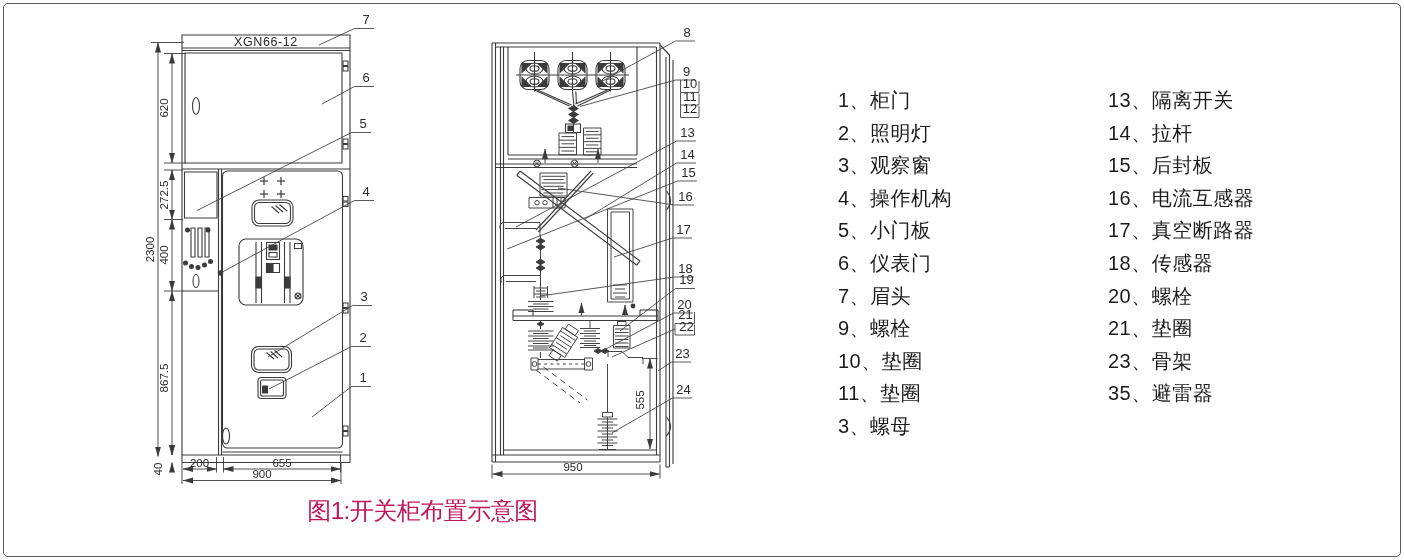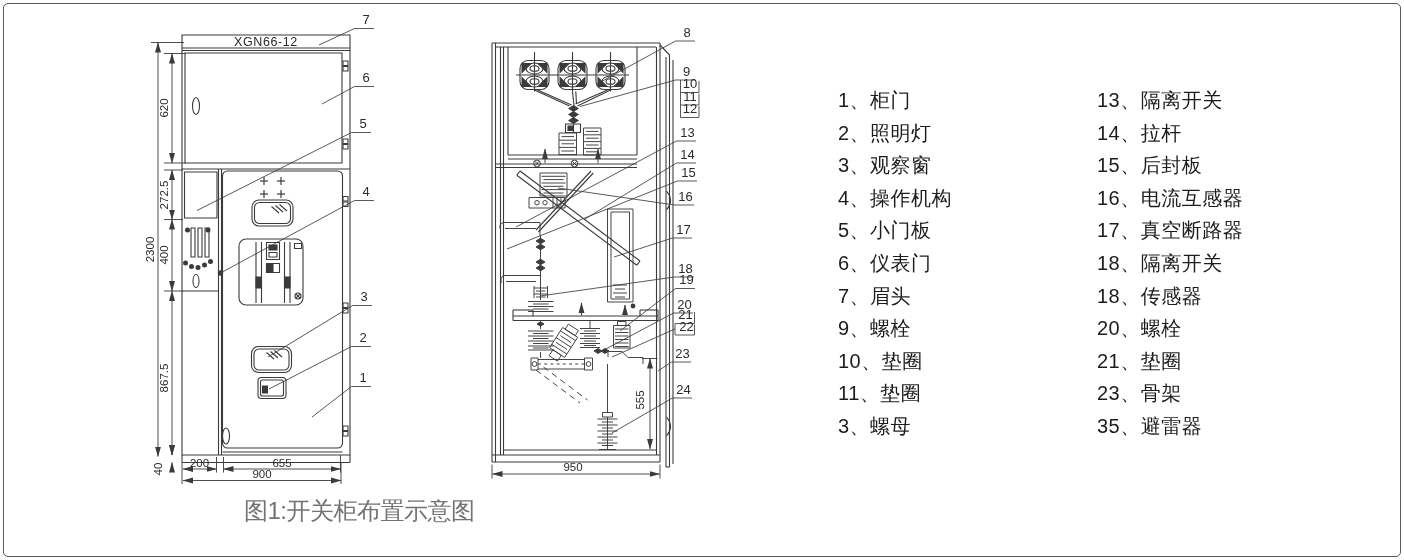--- a/index.html
+++ b/index.html
@@ -2,25 +2,25 @@
 <html><head>
 <meta charset="utf-8">
 <style>
   html,body{margin:0;padding:0;background:#fff;}
   body{width:1404px;height:560px;position:relative;overflow:hidden;
        font-family:"Liberation Sans","DejaVu Sans",sans-serif;}
   .frame{position:absolute;left:3px;top:3px;right:3px;bottom:3px;
          border:1.6px solid #5a5a5a;border-radius:5px;}
   svg{position:absolute;left:0;top:0;}
   svg line,svg rect,svg path,svg ellipse,svg circle,svg polyline{vector-effect:non-scaling-stroke;}
-  .legend{position:absolute;top:84px;left:838px;display:flex;color:#1c1c1c;}
+  .legend{position:absolute;top:84px;left:838px;display:flex;color:#1c1c1c;gap:11px;}
   .legend-col{display:flex;flex-direction:column;width:259px;}
   .legend-item{height:32.6px;line-height:32.6px;font-size:20px;letter-spacing:.5px;white-space:nowrap;}
-  .caption{position:absolute;left:244px;top:495px;width:345px;
-           font-size:24px;letter-spacing:-0.5px;color:#737373;}
+  .caption{position:absolute;left:250px;top:495px;width:345px;text-align:center;
+           font-size:24px;letter-spacing:-0.5px;color:#be185d;}
   text{font-family:"Liberation Sans","DejaVu Sans",sans-serif;fill:#2b2b2b;}
   .dimtxt{font-size:11.5px;}
   .callout{font-size:13px;}
   .model{font-size:12.5px;letter-spacing:.6px;}
 </style>
 </head>
 <body>
 
 <div class="frame"></div>
 
@@ -561,21 +561,20 @@
     <div class="legend-item">10、垫圈</div>
     <div class="legend-item">11、垫圈</div>
     <div class="legend-item">3、螺母</div>
   </div>
   <div class="legend-col">
     <div class="legend-item">13、隔离开关</div>
     <div class="legend-item">14、拉杆</div>
     <div class="legend-item">15、后封板</div>
     <div class="legend-item">16、电流互感器</div>
     <div class="legend-item">17、真空断路器</div>
-    <div class="legend-item">18、隔离开关</div>
     <div class="legend-item">18、传感器</div>
     <div class="legend-item">20、螺栓</div>
     <div class="legend-item">21、垫圈</div>
     <div class="legend-item">23、骨架</div>
     <div class="legend-item">35、避雷器</div>
   </div>
 </div>
 
 <div class="caption">图1:开关柜布置示意图</div>
 

